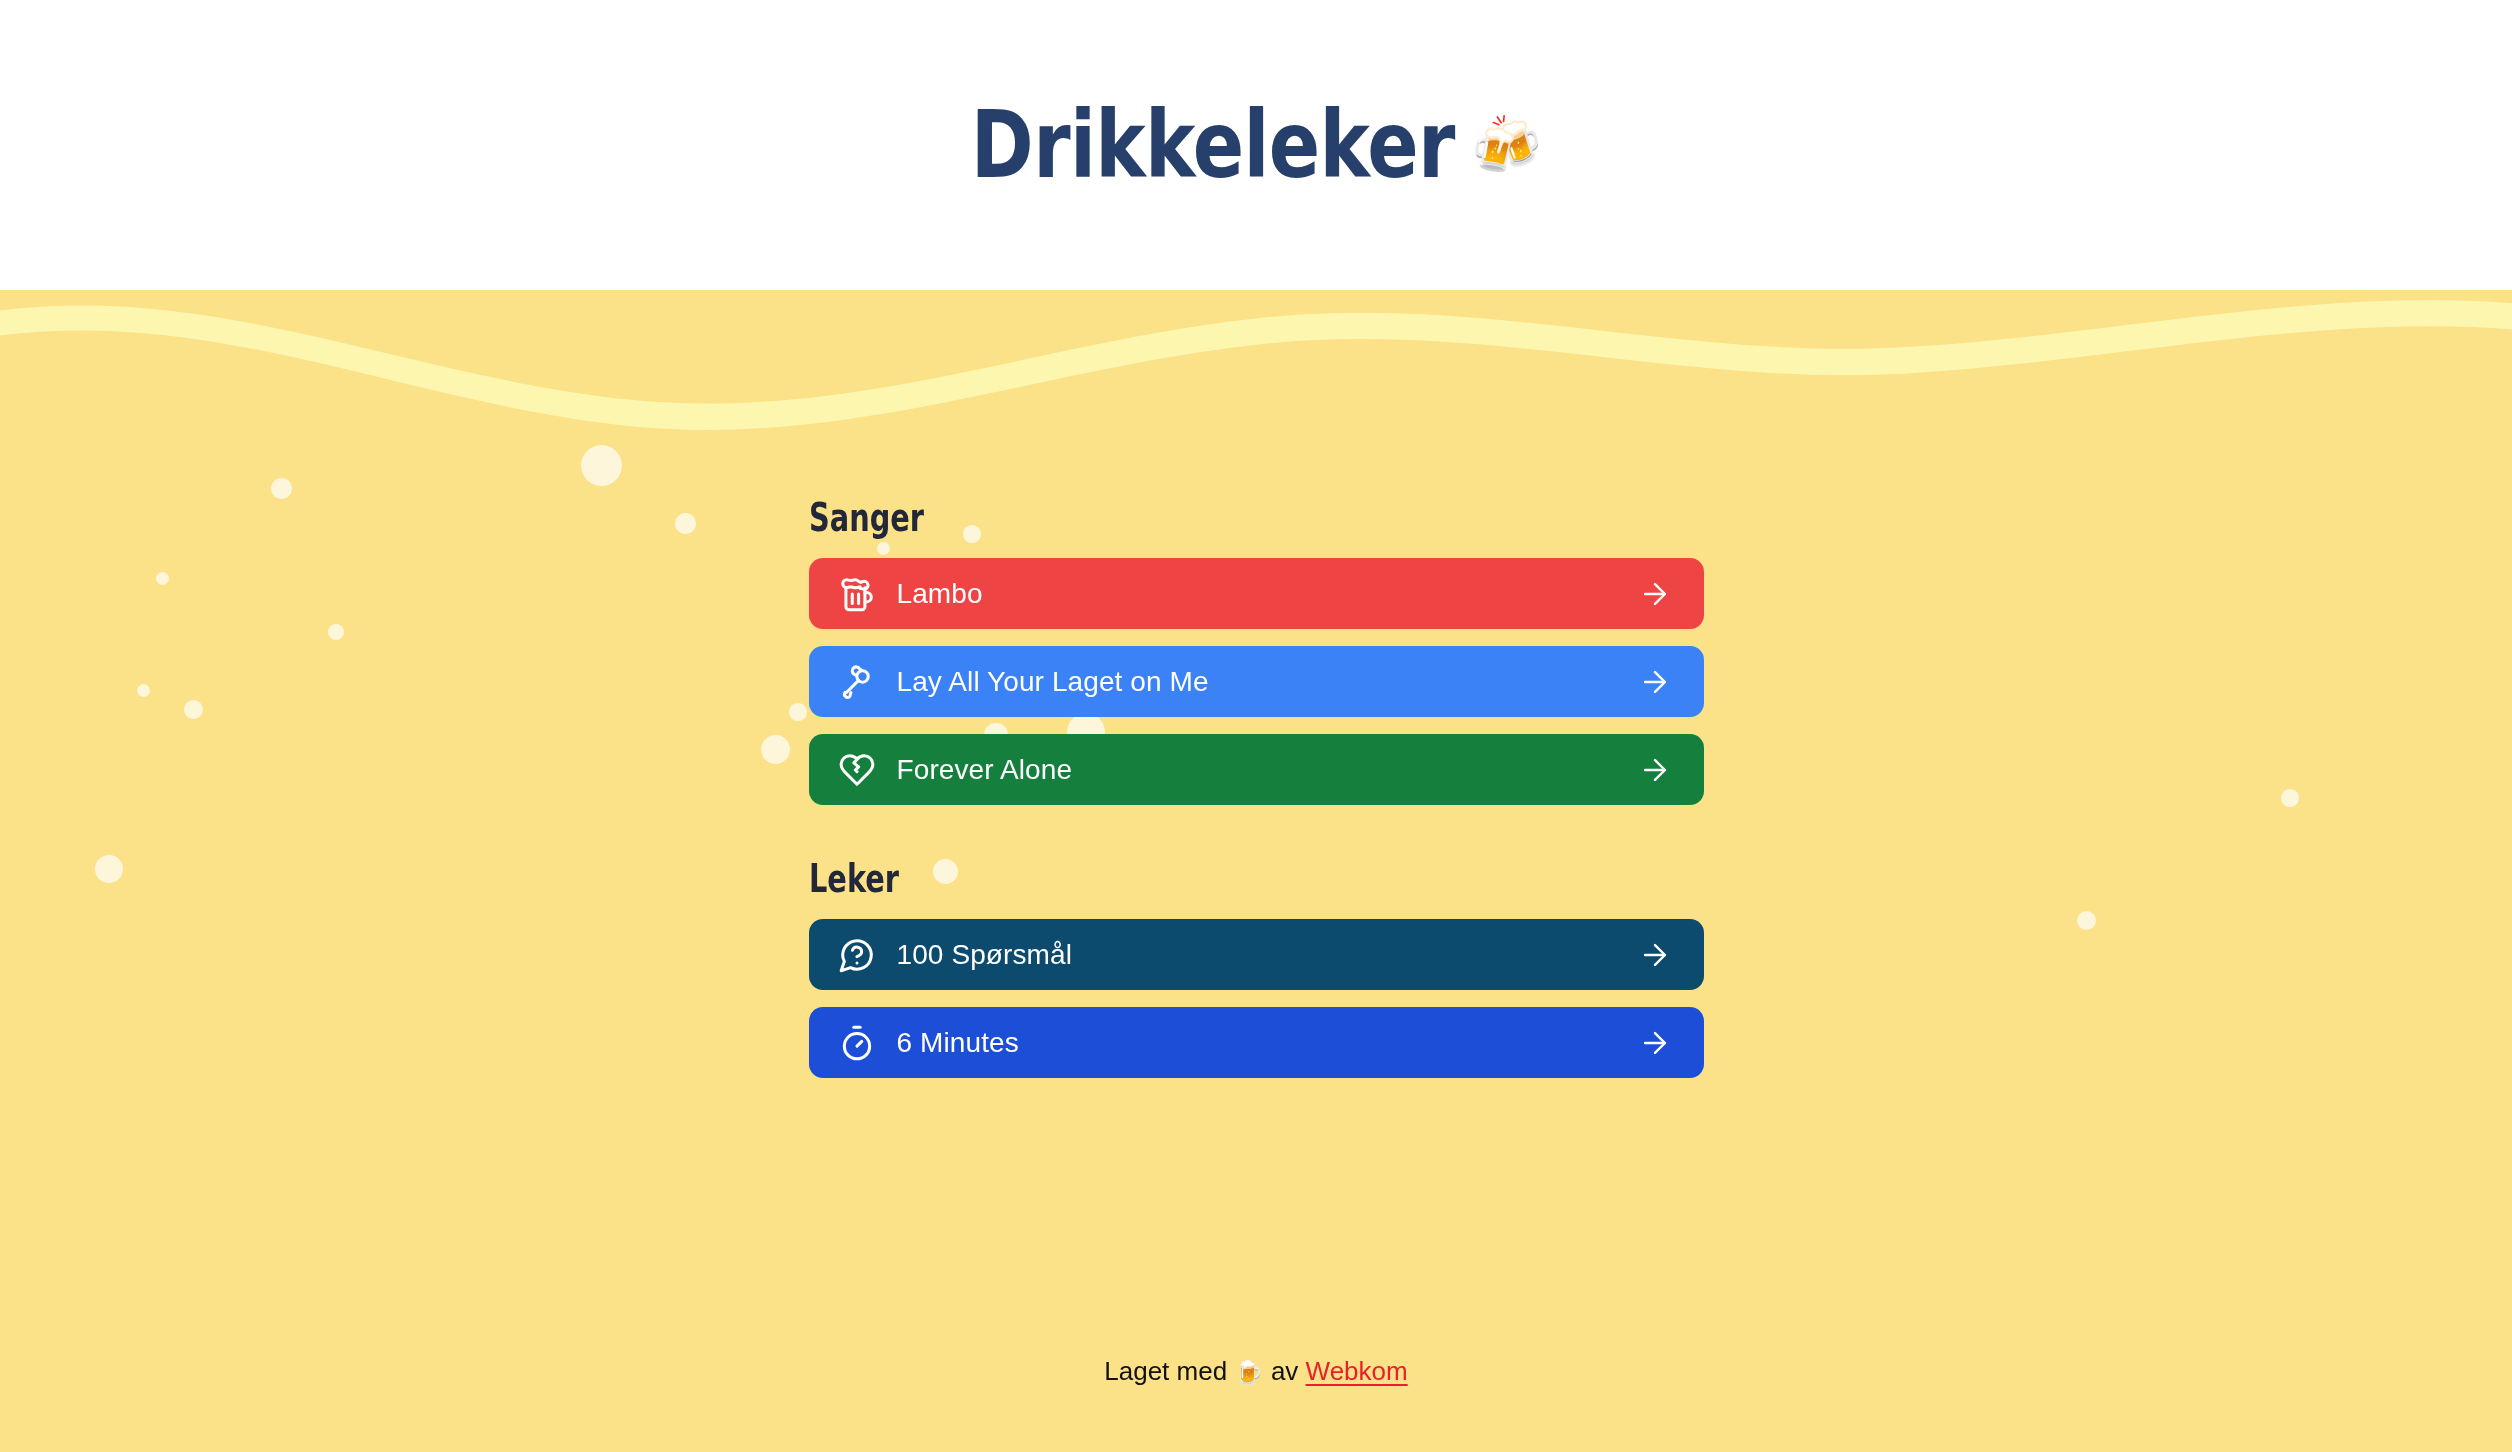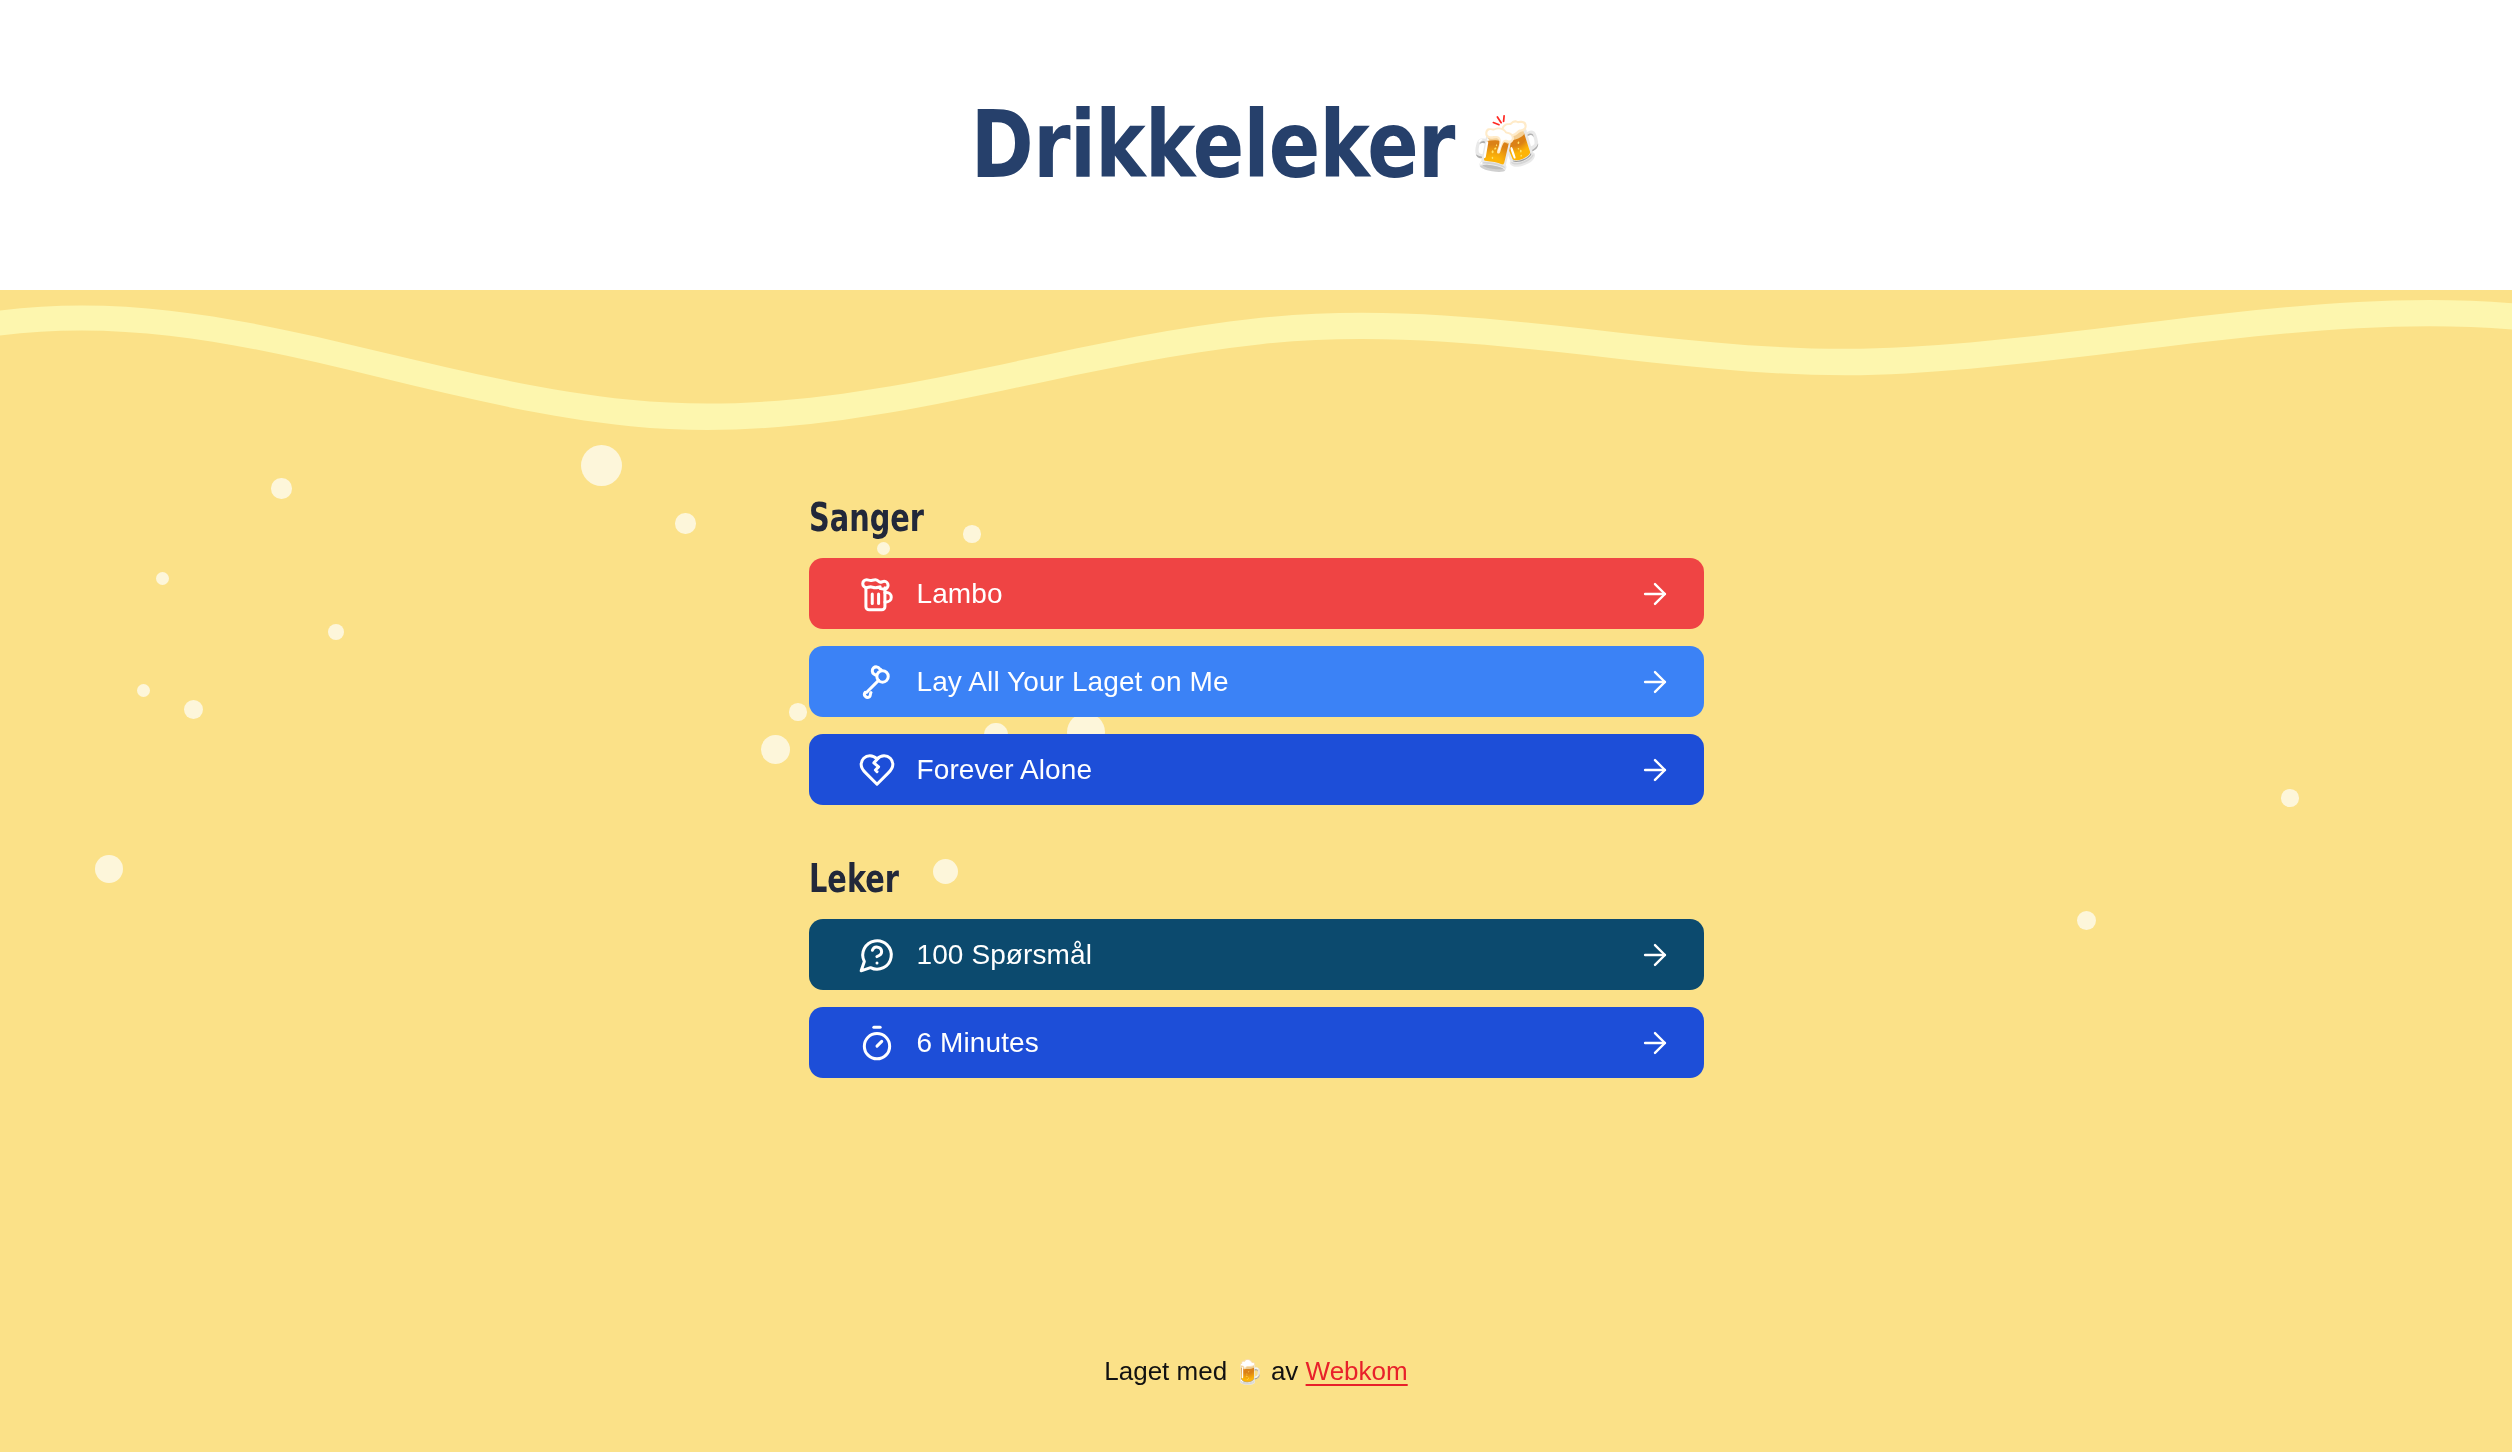--- a/index.html
+++ b/index.html
@@ -109,21 +109,21 @@
   }
 
   .btn-list { display: flex; flex-direction: column; gap: 17px; }
 
   .game-btn {
     position: relative;
     display: flex;
     align-items: center;
     height: 71px;
     border-radius: 14px;
-    padding: 0 32px 0 49px;
+    padding: 0 32px 0 29px;
     cursor: pointer;
     border: none;
     width: 100%;
     text-align: left;
   }
   .game-btn .icon-left {
     width: 38px; height: 38px;
     flex: 0 0 38px;
     display:flex; align-items:center; justify-content:center;
   }
@@ -243,21 +243,21 @@
           </span>
           <span class="btn-label">Lay All Your Laget on Me</span>
           <span class="icon-arrow">
             <svg viewBox="0 0 24 24" fill="none" stroke="#ffffff" stroke-width="1.7" stroke-linecap="round" stroke-linejoin="round">
               <path d="M5 12h14"></path>
                 <path d="m12 5 7 7-7 7"></path>
             </svg>
           </span>
         </button>
 
-        <button class="game-btn" style="background:#1d4ed8">
+        <button class="game-btn" style="background:#15803d">
           <span class="icon-left">
             <svg viewBox="0 0 24 24" fill="none" stroke="#ffffff" stroke-width="1.9" stroke-linecap="round" stroke-linejoin="round">
               <path d="M19 14c1.49-1.46 3-3.21 3-5.5A5.5 5.5 0 0 0 16.5 3c-1.76 0-3 .5-4.5 2-1.5-1.5-2.74-2-4.5-2A5.5 5.5 0 0 0 2 8.5c0 2.3 1.5 4.05 3 5.5l7 7Z"></path>
               <path d="m12 13-1-1 2-2-3-2.5 2.77-2.92"></path>
             </svg>
           </span>
           <span class="btn-label">Forever Alone</span>
           <span class="icon-arrow">
             <svg viewBox="0 0 24 24" fill="none" stroke="#ffffff" stroke-width="1.7" stroke-linecap="round" stroke-linejoin="round">
               <path d="M5 12h14"></path>

